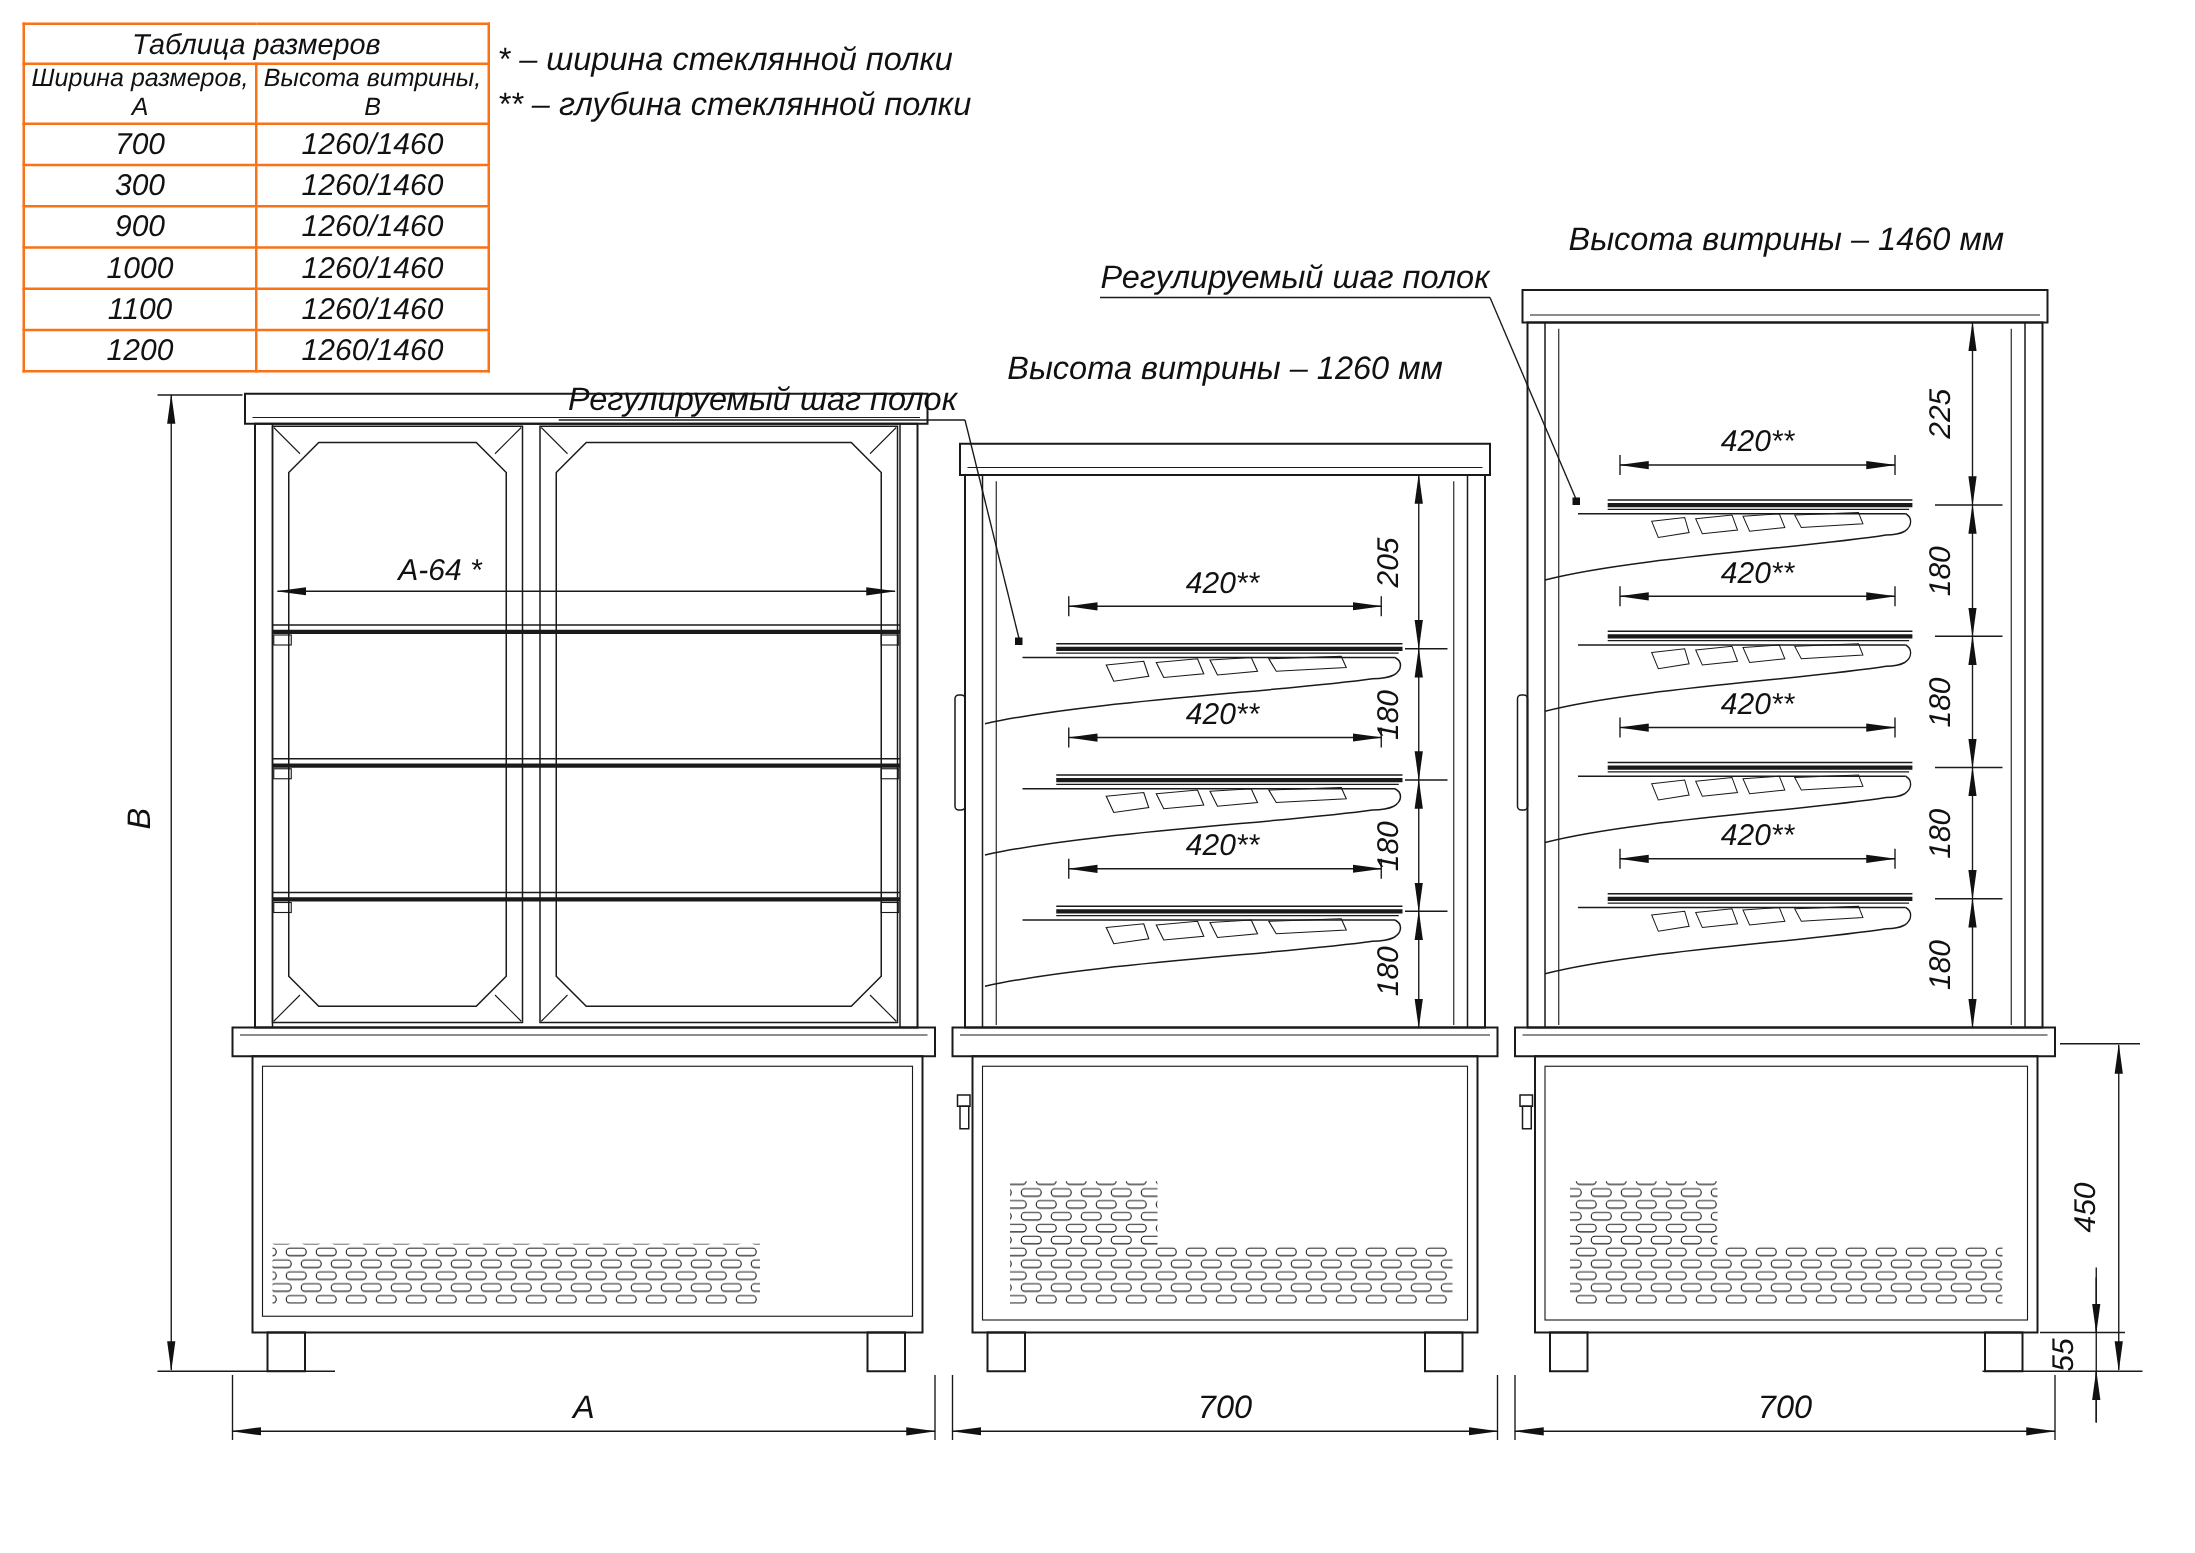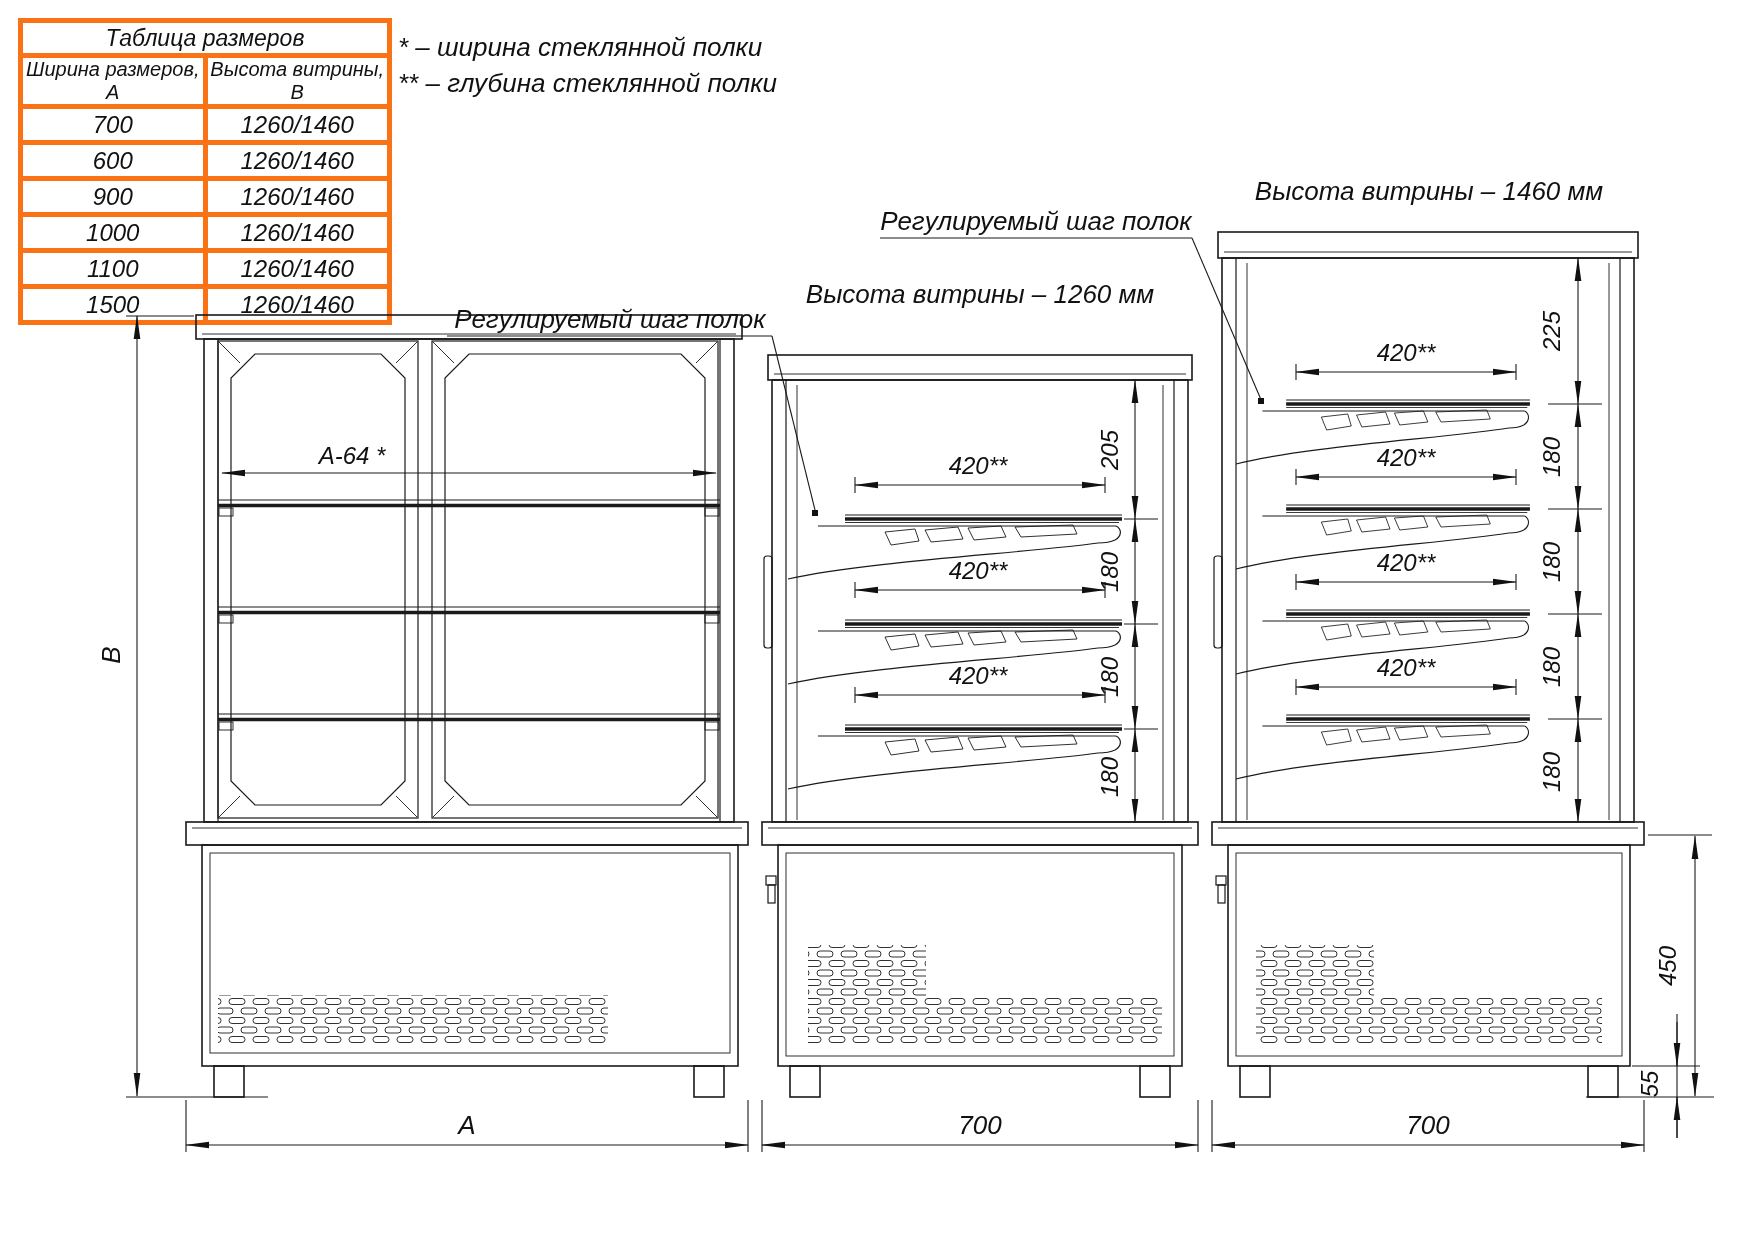--- a/index.html
+++ b/index.html
@@ -1,21 +1,21 @@
 <!DOCTYPE html>
 <html><head>
 <meta charset="utf-8">
 <style>
   html,body{margin:0;padding:0;background:#fff;}
   #page{position:relative;width:1756px;height:1242px;background:#ffffff;overflow:hidden;
         font-family:"Liberation Sans",sans-serif;color:#111;}
   
   #size-table{position:absolute;left:18px;top:18px;width:374px;border-collapse:collapse;
               table-layout:fixed;font-style:italic;}
-  #size-table td{border:5px solid #f97316;text-align:center;vertical-align:middle;padding:0;}
+  #size-table td{border:2px solid #f97316;text-align:center;vertical-align:middle;padding:0;}
   #size-table .title-row td{height:30px;font-size:23px;}
   #size-table .head-row td{height:38px;font-size:20px;}
   #size-table .data-row td{height:31px;font-size:24px;}
   .c1{width:210px;} .c2{width:164px;}
   
   .note{position:absolute;left:398px;font-size:26px;font-style:italic;white-space:nowrap;}
   
   #draw{position:absolute;left:0;top:0;}
   .ln{stroke:#1a1a1a;stroke-width:1.6;fill:none;stroke-linecap:square;}
   .md{stroke:#1a1a1a;stroke-width:1.2;fill:none;}
@@ -36,37 +36,37 @@
     </tr>
     <tr class="head-row">
       <td class="c1">Ширина размеров, А</td>
       <td class="c2">Высота витрины, В</td>
     </tr>
     <tr class="data-row">
           <td>700</td>
           <td>1260/1460</td>
         </tr>
     <tr class="data-row">
-          <td>600</td>
+          <td>300</td>
           <td>1260/1460</td>
         </tr>
     <tr class="data-row">
           <td>900</td>
           <td>1260/1460</td>
         </tr>
     <tr class="data-row">
           <td>1000</td>
           <td>1260/1460</td>
         </tr>
     <tr class="data-row">
           <td>1100</td>
           <td>1260/1460</td>
         </tr>
     <tr class="data-row">
-          <td>1500</td>
+          <td>1200</td>
           <td>1260/1460</td>
         </tr>
   </tbody>
     </table>
 
   <div class="note" style="top:32px;">* – ширина стеклянной полки</div>
   <div class="note" style="top:68px;">** – глубина стеклянной полки</div>
 
   <svg id="draw" width="1756" height="1242" viewBox="0 0 1756 1242">
     <defs>

